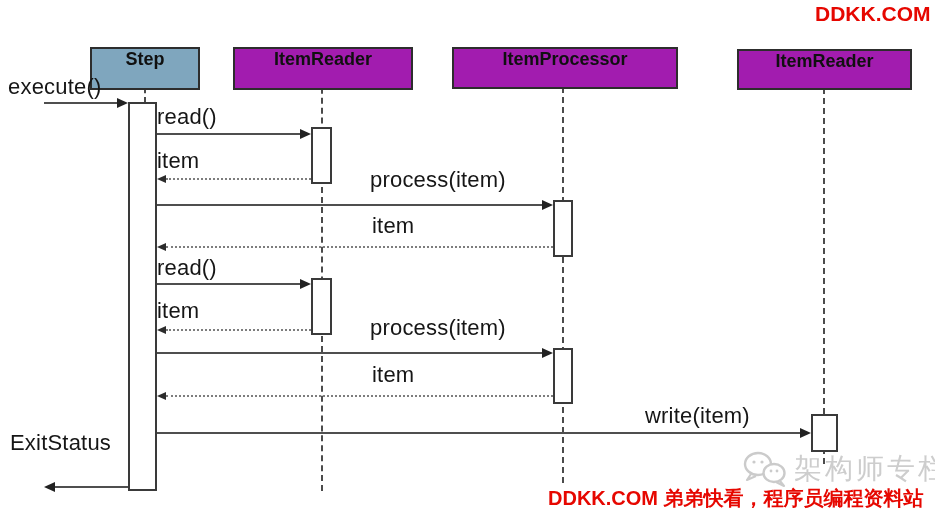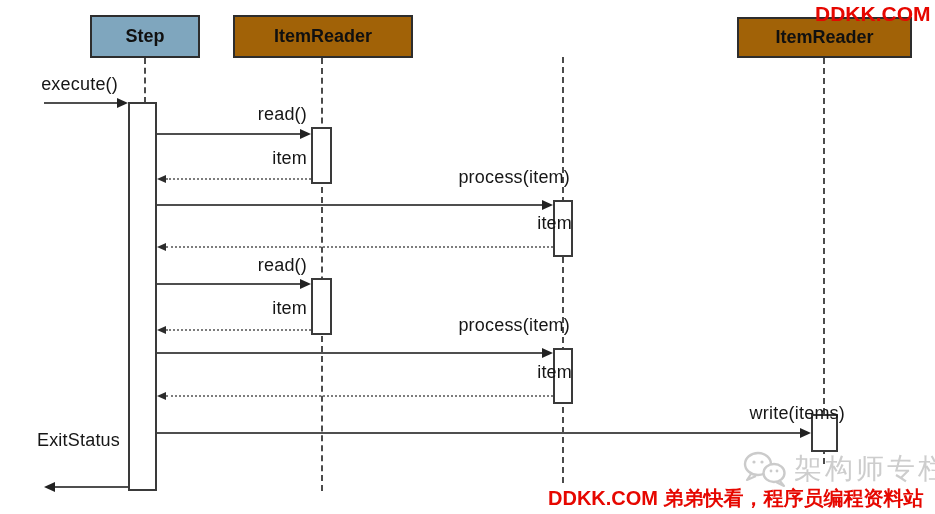--- a/index.html
+++ b/index.html
@@ -3,41 +3,41 @@
 <meta charset="utf-8">
 <style>
   html,body{margin:0;padding:0;background:#fff;}
   #stage{
     position:relative;width:935px;height:514px;background:#ffffff;overflow:hidden;
     font-family:"Liberation Sans", sans-serif;
   }
   
   .pbox{
     position:absolute;box-sizing:border-box;border:2px solid #2d2d2d;
-    display:flex;align-items:center;justify-content:center;
-    font-weight:bold;font-size:18px;color:#101010;z-index:4;
+    display:flex;justify-content:center;
+    font-weight:bold;font-size:18px;color:#101010;z-index:4;margin-top:32px;
   }
   .pbox.blue{background:#7fa6be;}
-  .pbox.yellow{background:#a16207;}
+  .pbox.yellow{background:#a21caf;}
   
   .lifeline{position:absolute;width:0;border-left:2px dashed #4b4b4b;z-index:1;}
   
   .act{position:absolute;box-sizing:border-box;background:#ffffff;border:2px solid #3a3a3a;z-index:3;}
   
   .mline{position:absolute;height:0;z-index:5;}
   .mline.solid{border-top:2px solid #4f4f4f;}
   .mline.dotted{border-top:2px dotted #7d7d7d;}
   
   .ah{position:absolute;width:0;height:0;z-index:6;}
   .ah.r{border-top:5px solid transparent;border-bottom:5px solid transparent;border-left:11px solid #222;}
   .ah.l{border-top:5px solid transparent;border-bottom:5px solid transparent;border-right:11px solid #222;}
   .ah.ls{border-top:4px solid transparent;border-bottom:4px solid transparent;border-right:9px solid #2c2c2c;}
   
   .mlabel{
-    position:absolute;font-size:18px;color:#161616;text-align:right;z-index:7;
+    position:absolute;font-size:22px;color:#161616;text-align:left;z-index:7;
     white-space:nowrap;letter-spacing:0.2px;
   }
   
   .red-wm{
     position:absolute;font-weight:bold;color:#e60700;z-index:9;white-space:nowrap;
   }
   #wm-top-right{left:815px;top:2px;font-size:21px;}
   #wm-bottom{left:548px;top:485px;font-size:20px;}
   #brand{position:absolute;left:742px;top:450px;z-index:8;display:flex;align-items:center;}
   #brand-text{
@@ -54,20 +54,23 @@
   <div class="lifeline" style="left:144px;top:58px;height:45px;"></div>
   <div class="lifeline" style="left:321px;top:58px;height:433px;"></div>
   <div class="lifeline" style="left:562px;top:57px;height:426px;"></div>
   <div class="lifeline" style="left:823px;top:58px;height:406px;"></div>
 
   <div class="pbox blue" style="left:90px;top:15px;width:110px;height:43px;">
       <span>Step</span>
     </div>
   <div class="pbox yellow" style="left:233px;top:15px;width:180px;height:43px;">
       <span>ItemReader</span>
+    </div>
+  <div class="pbox yellow" style="left:452px;top:15px;width:226px;height:42px;">
+      <span>ItemProcessor</span>
     </div>
   <div class="pbox yellow" style="left:737px;top:17px;width:175px;height:41px;">
       <span>ItemReader</span>
     </div>
 
   <div class="act" style="left:128px;top:102px;width:29px;height:389px;"></div>
   <div class="act" style="left:311px;top:127px;width:21px;height:57px;"></div>
   <div class="act" style="left:311px;top:278px;width:21px;height:57px;"></div>
   <div class="act" style="left:553px;top:200px;width:20px;height:57px;"></div>
   <div class="act" style="left:553px;top:348px;width:20px;height:56px;"></div>
@@ -102,21 +105,21 @@
   <div class="ah ls" style="left:157px;top:326px;"></div>
 
   <div class="mlabel" style="left:370px;top:315px;width:200px;">process(item)</div>
   <div class="mline solid" style="left:157px;top:352px;width:385px;"></div>
   <div class="ah r" style="left:542px;top:348px;"></div>
 
   <div class="mlabel" style="left:372px;top:362px;width:200px;">item</div>
   <div class="mline dotted" style="left:166px;top:395px;width:387px;"></div>
   <div class="ah ls" style="left:157px;top:392px;"></div>
 
-  <div class="mlabel" style="left:645px;top:403px;width:200px;">write(items)</div>
+  <div class="mlabel" style="left:645px;top:403px;width:200px;">write(item)</div>
   <div class="mline solid" style="left:157px;top:432px;width:643px;"></div>
   <div class="ah r" style="left:800px;top:428px;"></div>
 
   <div class="mlabel" style="left:10px;top:430px;width:110px;">ExitStatus</div>
   <div class="mline solid" style="left:54px;top:486px;width:74px;"></div>
   <div class="ah l" style="left:44px;top:482px;"></div>
 
   <div id="brand">
     <svg id="wechat-svg" width="46" height="38" viewBox="0 0 46 38">
       <ellipse cx="16" cy="14" rx="13" ry="11" fill="none" stroke="#cbcbcb" stroke-width="2.4"></ellipse>

